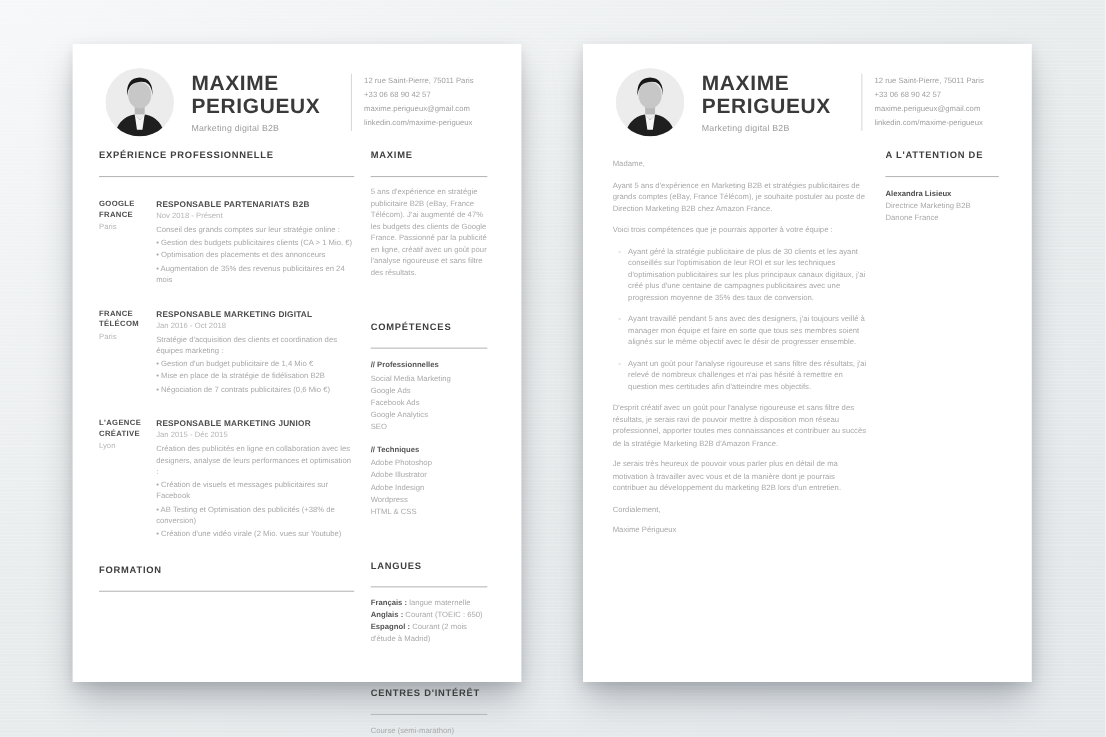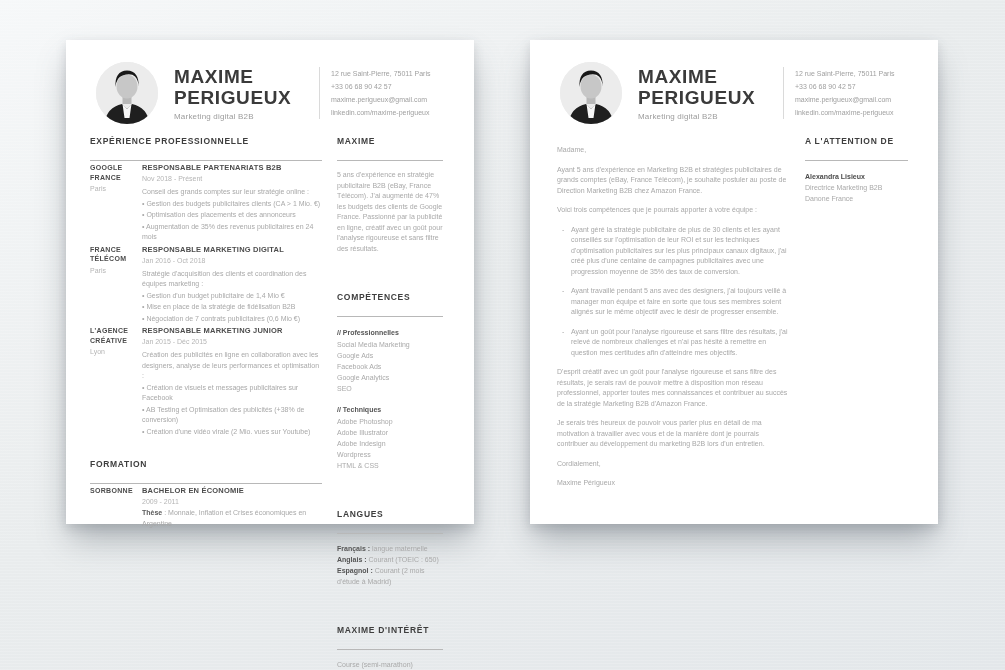--- a/index.html
+++ b/index.html
@@ -8,21 +8,21 @@
     font-family:"Liberation Sans", sans-serif;
     background:linear-gradient(150deg,#f6f8f9 0%, #e9eced 45%, #e3e7ea 100%);
     position:relative; overflow:hidden;
   }
   body::before {
     content:""; position:absolute; inset:0;
     background:repeating-linear-gradient(180deg, rgba(255,255,255,.45) 0px, rgba(255,255,255,.45) 1px, rgba(0,0,0,0) 1px, rgba(0,0,0,0) 3px);
     opacity:.35; pointer-events:none;
   }
   .page {
-    position:absolute; top:40px; width:408px; height:484px; background:#ffffff;
+    position:absolute; top:40px; width:408px; height:580px; background:#ffffff;
     box-shadow:0 18px 30px -4px rgba(75,85,95,.40), 0 4px 10px rgba(75,85,95,.18);
   }
   .page-1 { left:66px; }
   .page-2 { left:530px; }
 
   
   .pheader { display:flex; align-items:center; padding:22px 28px 0 30px; }
   .avatar { width:62px; height:62px; border-radius:50%; overflow:hidden; flex:0 0 62px; background:#ececec; }
   .nameblock { margin-left:16px; flex:1; }
   .name { font-size:19px; font-weight:bold; color:#3a3a3a; letter-spacing:.6px; line-height:21px; }
@@ -40,21 +40,21 @@
 
   .sec-head {
     font-size:8.5px; font-weight:bold; letter-spacing:.7px; color:#3e3e3e;
     padding-bottom:14px; border-bottom:1px solid #b8b8b8; margin-top:14px;
   }
   .sec-head.first { margin-top:0; }
   .colR .sec-head { margin-top:38px; }
   .colR .sec-head.first { margin-top:0; }
 
   
-  .xentry { display:flex; margin-top:2px; }
+  .xentry { display:flex; margin-top:20px; }
   .xlabel { width:52px; flex:0 0 52px; padding-right:4px; }
   .company { font-size:7px; font-weight:bold; color:#4c4c4c; letter-spacing:.3px; line-height:9.5px; }
   .loc { font-size:7px; color:#b5b5b5; margin-top:3px; }
   .xbody { flex:1; }
   .jtitle { font-size:7.5px; font-weight:bold; color:#4c4c4c; letter-spacing:.2px; line-height:9px; }
   .jdates { font-size:7px; color:#b5b5b5; margin-top:3px; }
   .jdesc { font-size:7px; color:#a8a8a8; line-height:10.5px; margin-top:5px; }
   .jdesc .bline { margin-top:1px; }
   .fdetail { font-size:7px; line-height:10.5px; margin-top:3px; color:#a8a8a8; }
   .fdetail .lbl { font-weight:bold; color:#5a5a5a; }
@@ -161,30 +161,20 @@
             <div class="bline">• AB Testing et Optimisation des publicités (+38% de conversion)</div>
             <div class="bline">• Création d'une vidéo virale (2 Mio. vues sur Youtube)</div>
           </div>
         </div>
       </div>
 
       <div class="formation-sec">
         <div class="sec-head">FORMATION</div>
 
 
-        <div class="xentry">
-          <div class="xlabel">
-            <div class="company">SORBONNE</div>
-          </div>
-          <div class="xbody">
-            <div class="jtitle">BACHELOR EN ÉCONOMIE</div>
-            <div class="jdates">2009 - 2011</div>
-            <div class="fdetail"><span class="lbl">Thèse</span><span> : Monnaie, Inflation et Crises économiques en Argentine</span></div>
-          </div>
-        </div>
       </div>
 
     </div>
 
     <div class="colR">
 
       <div class="sec-head first">MAXIME</div>
       <div class="rtext">5 ans d'expérience en stratégie publicitaire B2B (eBay, France Télécom). J'ai augmenté de 47% les budgets des clients de Google France. Passionné par la publicité en ligne, créatif avec un goût pour l'analyse rigoureuse et sans filtre des résultats.</div>
 
       <div class="sec-head">COMPÉTENCES</div>
@@ -205,21 +195,21 @@
         <div>HTML &amp; CSS</div>
       </div>
 
       <div class="sec-head">LANGUES</div>
       <div class="langs">
         <div class="lang-item"><b>Français :</b><span> langue maternelle</span></div>
         <div class="lang-item"><b>Anglais :</b><span> Courant (TOEIC : 650)</span></div>
         <div class="lang-item"><b>Espagnol :</b><span> Courant (2 mois d'étude à Madrid)</span></div>
       </div>
 
-      <div class="sec-head">MAXIME D'INTÉRÊT</div>
+      <div class="sec-head">CENTRES D'INTÉRÊT</div>
       <div class="rlist langs">
         <div>Course (semi-marathon)</div>
         <div>Photographie (portraits)</div>
         <div>Théâtre (Impro)</div>
         <div>Ecologie urbaine</div>
       </div>
 
     </div>
   </div>
 </div>

